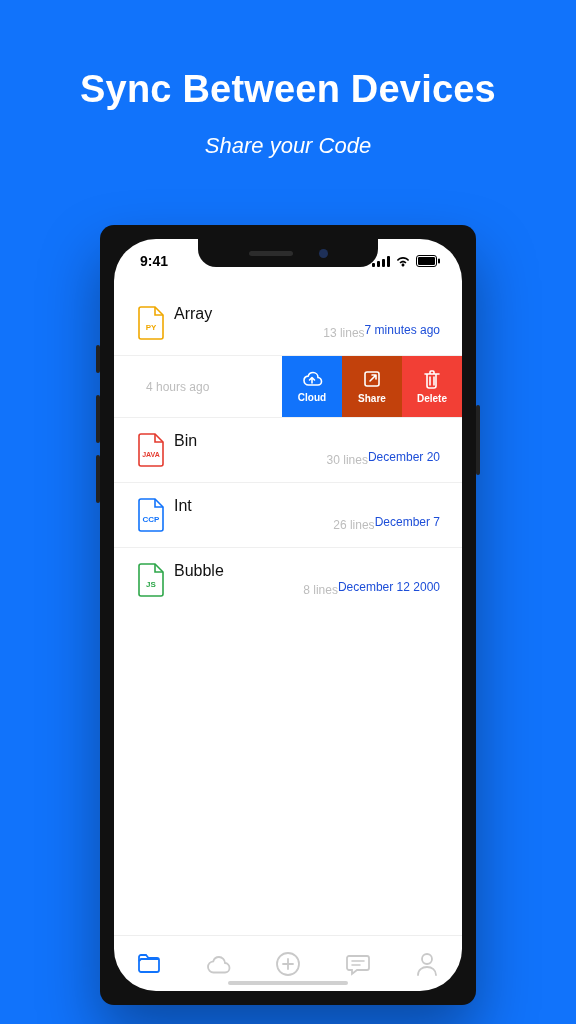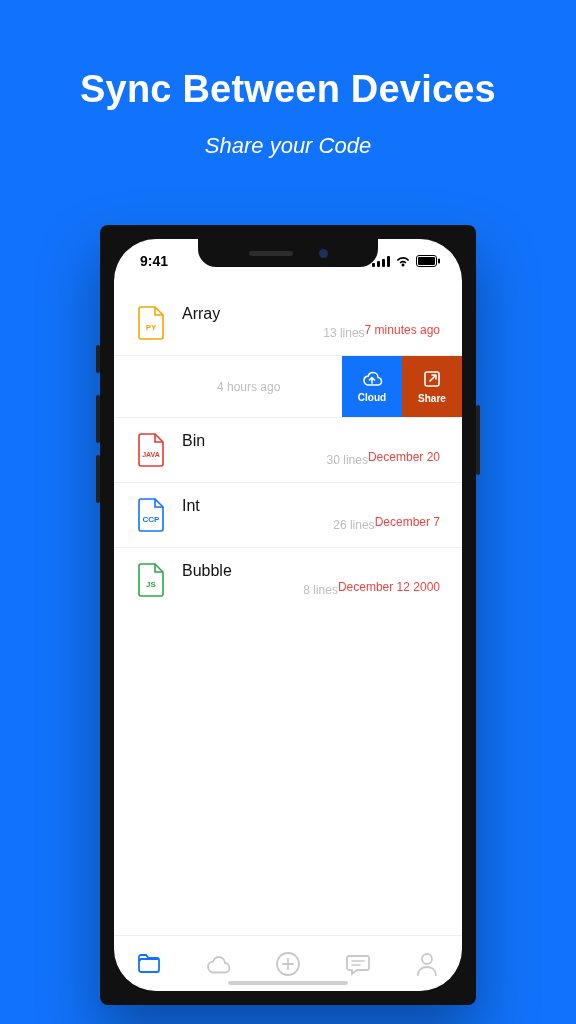--- a/index.html
+++ b/index.html
@@ -21,21 +21,21 @@
 
   
   .phone {
     position: absolute;
     left: 50%;
     transform: translateX(-50%);
     top: 225px;
     width: 376px;
     height: 780px;
     background: #111;
-    border-radius: 8px;
+    border-radius: 14px;
     padding: 14px;
     box-shadow: 0 30px 60px rgba(0,0,0,.35);
   }
   .side-btn { position: absolute; background: #222; border-radius: 3px; }
   .sb1 { left: -4px; top: 120px; width: 4px; height: 28px; }
   .sb2 { left: -4px; top: 170px; width: 4px; height: 48px; }
   .sb3 { left: -4px; top: 230px; width: 4px; height: 48px; }
   .sb4 { right: -4px; top: 180px; width: 4px; height: 70px; }
 
   .screen {
@@ -79,35 +79,35 @@
     position: relative;
     display: flex;
     align-items: flex-start;
     padding: 14px 22px 14px 22px;
     border-bottom: 1px solid #efefef;
   }
   .row:last-of-type { border-bottom: none; }
   .ficon {
     width: 30px; height: 36px; flex: 0 0 30px;
     display:flex; align-items:center; justify-content:center;
-    margin-right: 16px;
+    margin-right: 8px;
   }
   .ftext { flex: 1; min-width: 0; }
   .fname { font-size: 16px; color: #111; font-weight: 500; }
   .fmeta { font-size: 12px; color: #bdbdbd; margin-top: 3px; text-align: right; }
-  .ftime { font-size: 12px; color: #ef4444; white-space: nowrap; margin-top: 18px; }
+  .ftime { font-size: 12px; color: #1d4ed8; white-space: nowrap; margin-top: 18px; }
 
   
   .swipe {
     display:flex; align-items:center;
     border-bottom: 1px solid #efefef;
     height: 62px;
   }
   .swipe .lead {
-    flex: 1; font-size: 12px; color: #bdbdbd; padding-left: 103px;
+    flex: 1; font-size: 12px; color: #bdbdbd; padding-left: 32px;
   }
   .actions { display:flex; height:100%; }
   .actbtn {
     width: 60px; height: 100%;
     display:flex; flex-direction:column; align-items:center; justify-content:center;
     color:#fff; font-size:10px; gap:4px;font-weight:bold;
   }
   .act-cloud  { background:#1173fb; }
   .act-share  { background:#c2410c; }
   .act-delete { background:#f23f35; }
@@ -191,20 +191,26 @@
               </svg>
             <span>Cloud</span>
           </div>
           <div class="actbtn act-share">
             <svg width="20" height="20" viewBox="0 0 20 20">
                 <rect x="3" y="3" width="14" height="14" rx="2" fill="none" stroke="#fff" stroke-width="1.6"></rect>
                 <path d="M8 12l6-6m-4 0h4v4" fill="none" stroke="#fff" stroke-width="1.6" stroke-linecap="round" stroke-linejoin="round"></path>
               </svg>
             <span>Share</span>
           </div>
+          <div class="actbtn act-delete">
+            <svg width="18" height="20" viewBox="0 0 18 20">
+                <path d="M2 5h14M7 5V3c0-.6.4-1 1-1h2c.6 0 1 .4 1 1v2m2 0v12c0 1.1-.9 2-2 2H6c-1.1 0-2-.9-2-2V5m3 3v8m4-8v8" fill="none" stroke="#fff" stroke-width="1.6" stroke-linecap="round"></path>
+              </svg>
+            <span>Delete</span>
+          </div>
         </div>
       </div>
 
       <div class="row">
         <div class="ficon">
           <svg width="30" height="36" viewBox="0 0 30 36">
               <path d="M5 2h14l8 8v22c0 1.1-.9 2-2 2H5c-1.1 0-2-.9-2-2V4c0-1.1.9-2 2-2z" fill="none" stroke-width="1.6" stroke="#e43b2f"></path>
               <path d="M19 2v8h8" fill="none" stroke-width="1.6" stroke="#e43b2f"></path>
               <text x="15" y="25" text-anchor="middle" font-size="7" font-weight="700" font-family="Arial" fill="#e43b2f">JAVA</text>
             </svg>

